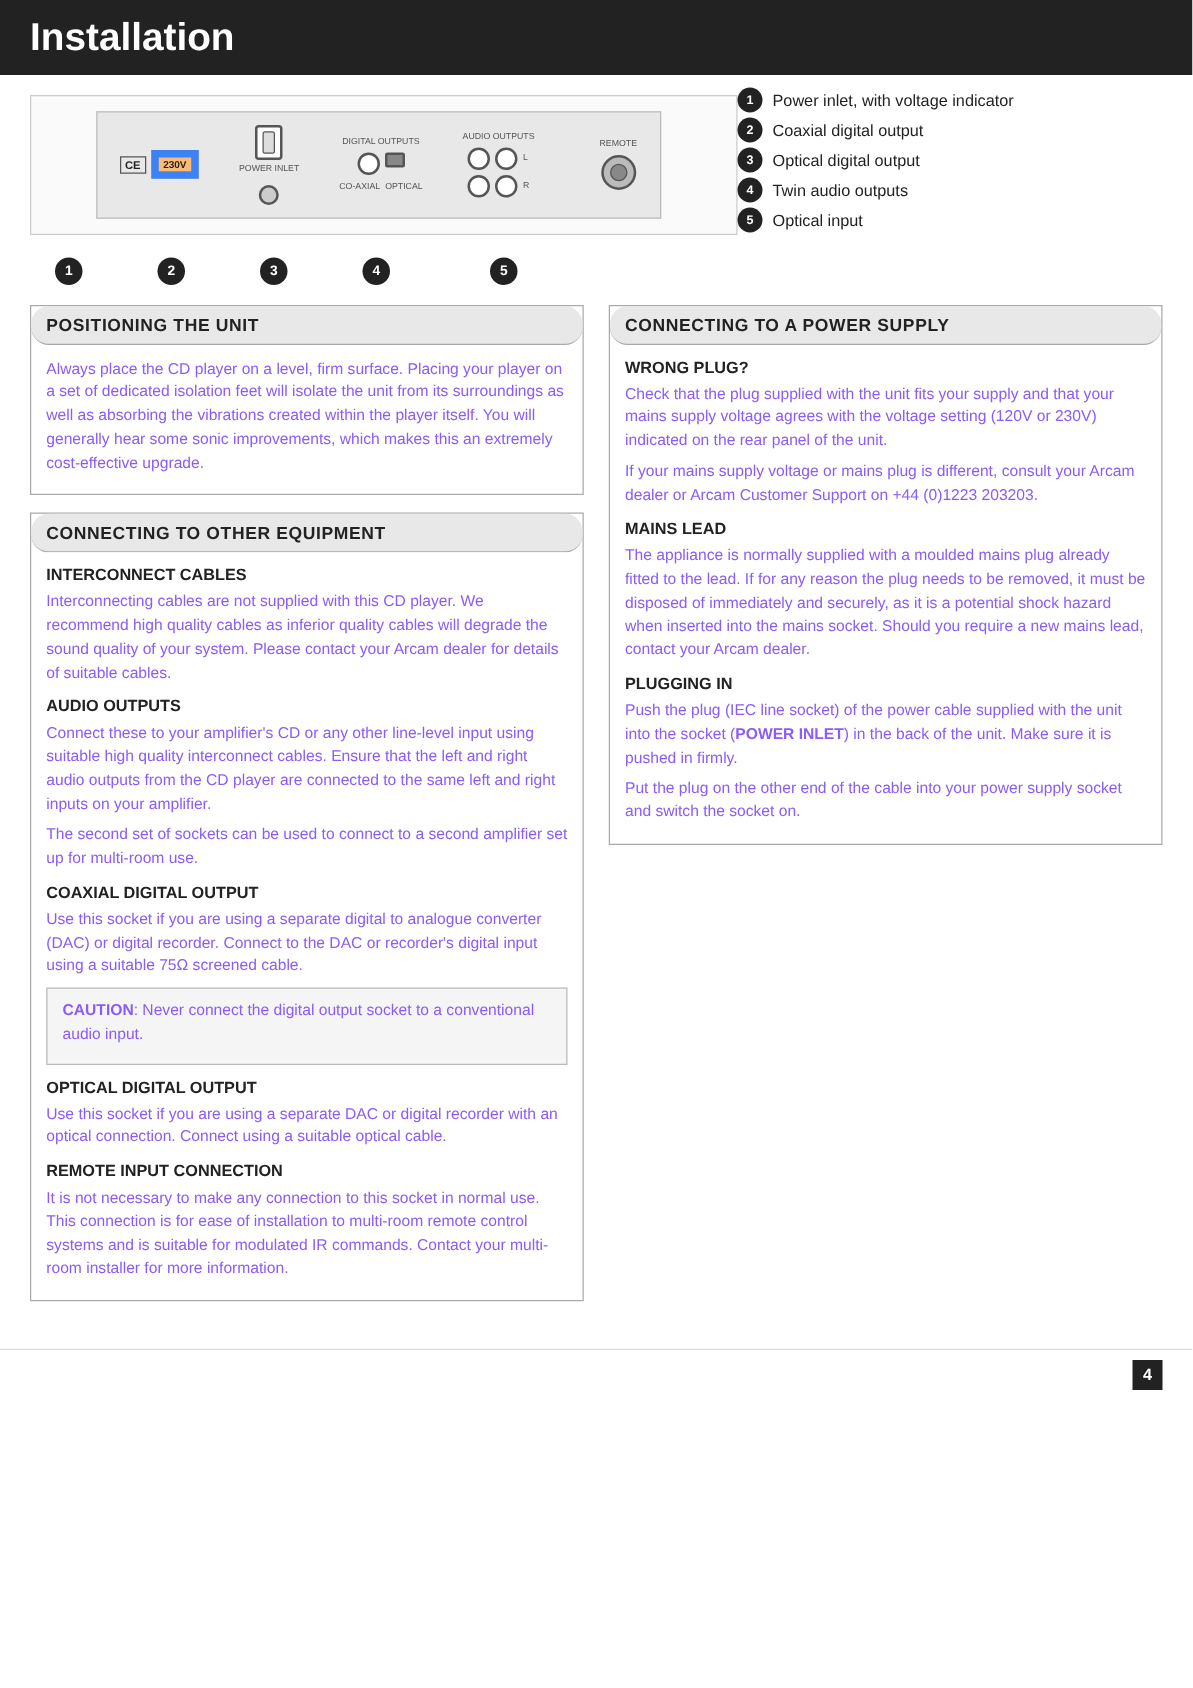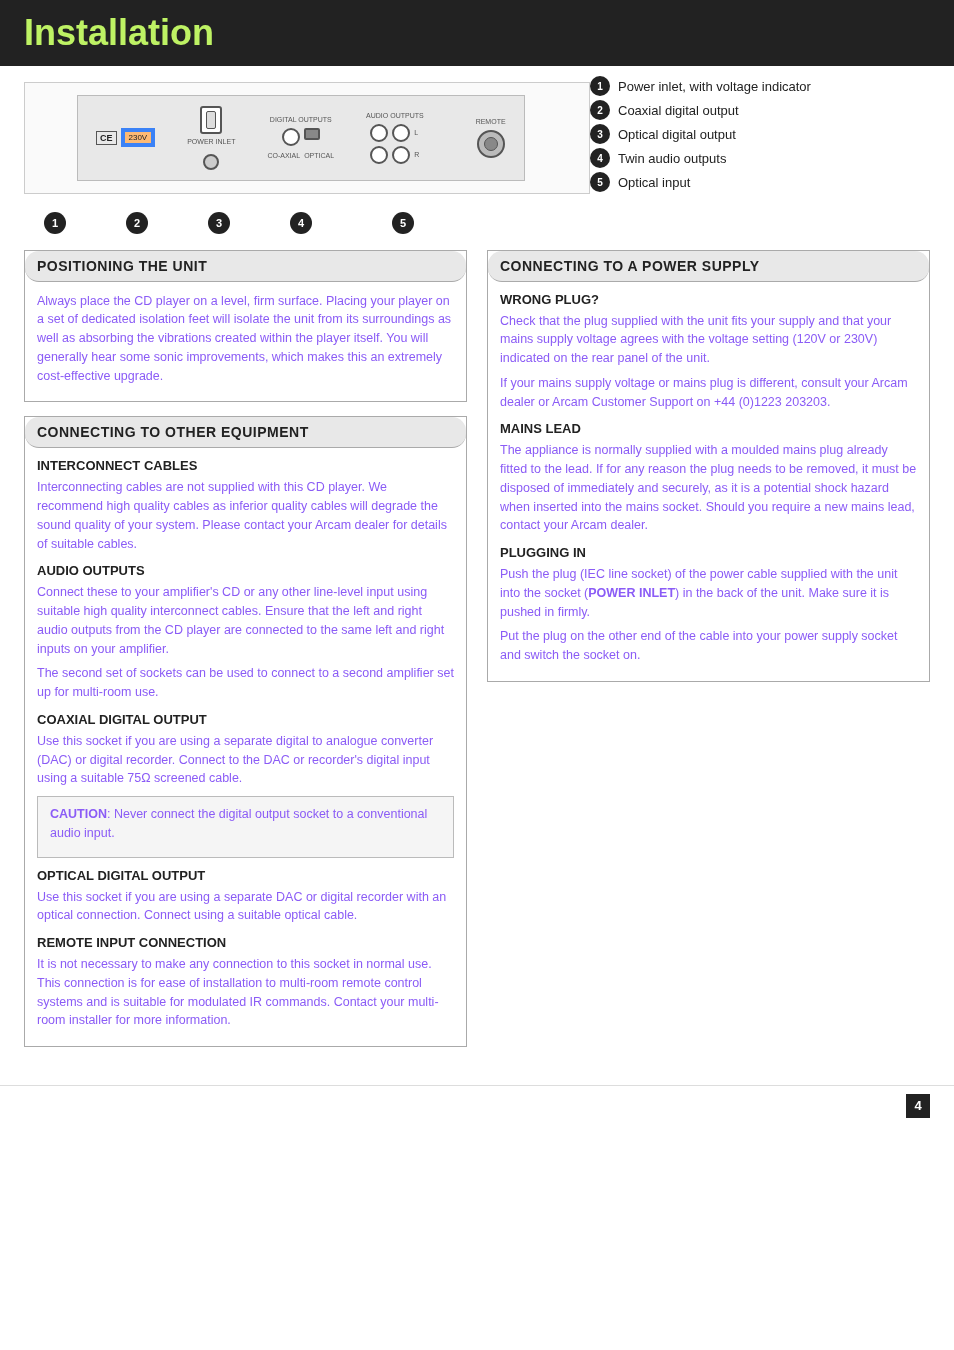--- a/index.html
+++ b/index.html
@@ -13,23 +13,23 @@
     }
 
     
     .page-header {
       background: #222;
       color: #fff;
       padding: 12px 24px;
       margin-bottom: 0;
     }
     .page-header h1 {
-      font-size: 36px;
-      font-weight: bold;
-      color: #bef264;
+      font-size: 31px;
+      font-weight: bold;
+      color: #ffffff;
     }
 
     
     .main-content {
       padding: 0 24px 24px 24px;
     }
 
     
     .device-diagram {
       border: 1px solid #ccc;
@@ -75,23 +75,24 @@
       gap: 4px;
     }
     .ce-mark {
       font-size: 9px;
       font-weight: bold;
       border: 1px solid #555;
       padding: 1px 3px;
     }
     .voltage-badge {
       font-size: 8px;
-      border: 4px solid #3b82f6;
+      border: 6px solid #3b82f6;
       padding: 1px 4px;
       background: #fdba74;
+      font-weight: bold;
     }
     .power-socket {
       width: 22px;
       height: 28px;
       border: 2px solid #555;
       border-radius: 3px;
       background: #fff;
       display: flex;
       align-items: center;
       justify-content: center;

